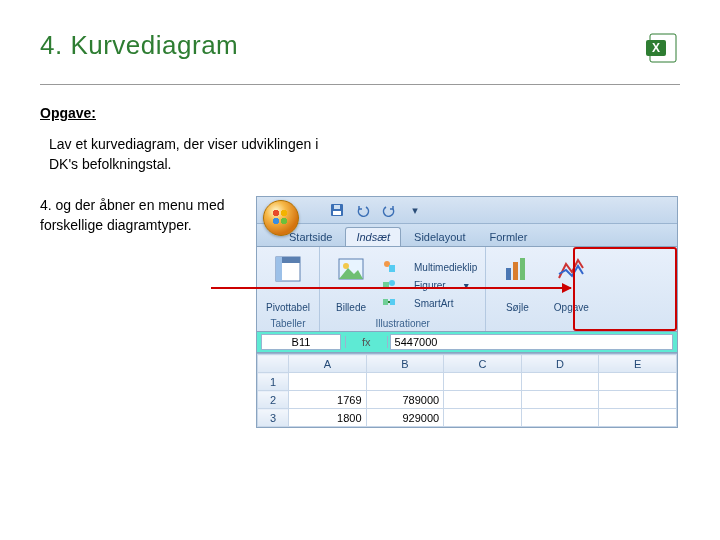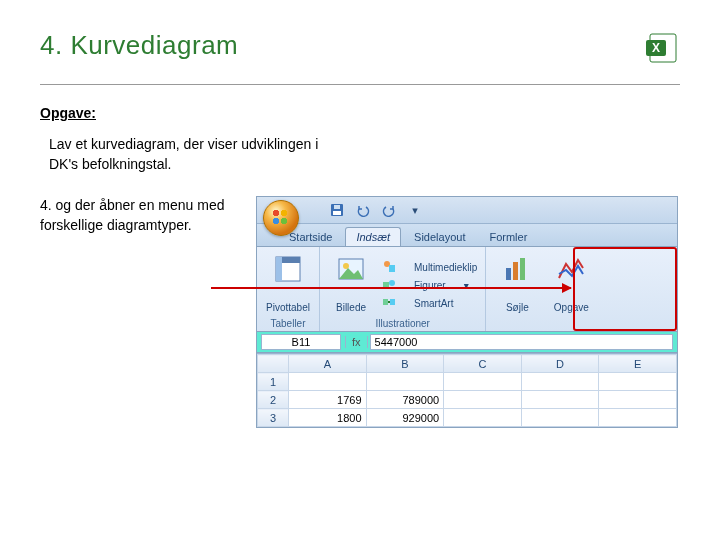--- a/index.html
+++ b/index.html
@@ -209,21 +209,21 @@
   .name-box {
     width:70px;
     background:#fff;
     border:1px solid #9ab4d0;
     margin:1px 4px;
     padding:1px 4px;
     text-align:center;
   }
   .fx {
     color:#555;
-    padding:0 6px;
+    padding:0 16px;
     border-left:1px solid #9ab4d0;
     border-right:1px solid #9ab4d0;
     text-align:right;
   }
   .fval {
     flex:1;
     background:#fff;
     border:1px solid #9ab4d0;
     margin:1px 4px 1px 2px;
     padding:1px 4px;

